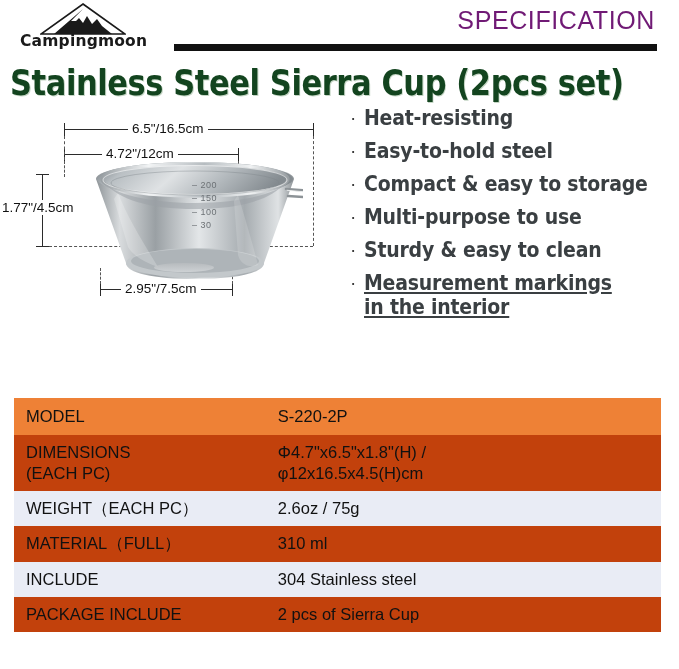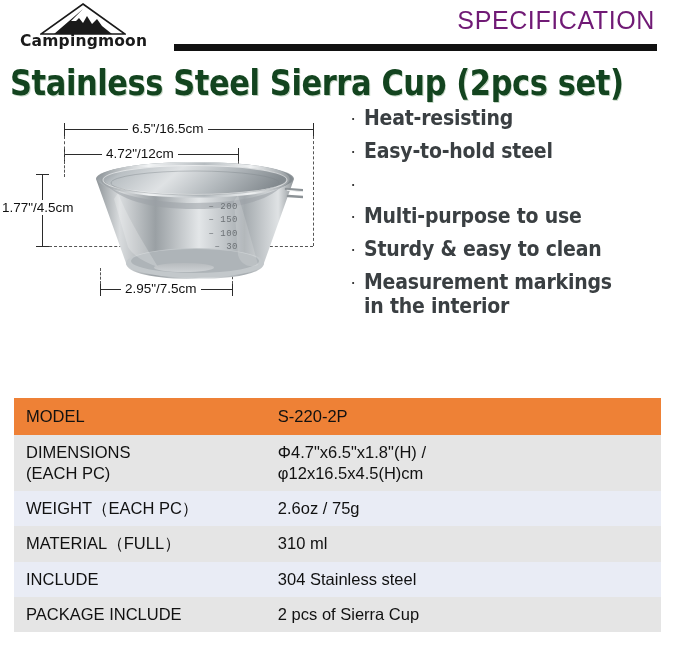--- a/index.html
+++ b/index.html
@@ -123,27 +123,27 @@
   .cup {
     position: absolute;
     left: 88px;
     top: 57px;
     width: 215px;
     height: 130px;
   }
   .marks {
     position: absolute;
     left: 104px;
-    top: 42px;
-    font-family: Liberation Mono, monospace;
+    top: 20px;
+    font-family: Liberation Sans, sans-serif;
     font-size: 9px;
     color: #6d7276;
     line-height: 13.5px;
     letter-spacing: 0.5px;
-    text-align: right;
+    text-align: left;
     width: 46px;
   }
   .brandstamp {
     position: absolute;
     left: 66px;
     top: 104px;
     width: 60px;
     height: 9px;
     border-radius: 50%;
     background: linear-gradient(180deg,#b9bdc0,#d8dbdd);
@@ -197,21 +197,21 @@
     vertical-align: top;
     line-height: 1.28;
   }
   .spec-table td.val { padding-left: 6px; }
   .row-head td {
     background: #ee8136;
     font-size: 16.5px;
     padding-top: 8px;
     padding-bottom: 8px;
   }
-  .row-a td { background: #e5e5e5; }
+  .row-a td { background: #c2410c; }
   .row-b td { background: #e9ecf5; }
   .cell-label { white-space: pre-line; }
   .cell-val { white-space: pre-line; }
 </style>
 </head>
 <body>
 
 <div class="header">
 
   <div class="logo">
@@ -335,32 +335,33 @@
     <div class="bullet">
       <span class="bullet-dot">·</span>
       <span class="bullet-text">Heat-resisting</span>
     </div>
     <div class="bullet">
       <span class="bullet-dot">·</span>
       <span class="bullet-text">Easy-to-hold steel</span>
     </div>
     <div class="bullet">
       <span class="bullet-dot">·</span>
+      <span class="bullet-text">Compact &amp; easy to storage</span>
     </div>
     <div class="bullet">
       <span class="bullet-dot">·</span>
       <span class="bullet-text">Multi-purpose to use</span>
     </div>
     <div class="bullet">
       <span class="bullet-dot">·</span>
       <span class="bullet-text">Sturdy &amp; easy to clean</span>
     </div>
     <div class="bullet">
       <span class="bullet-dot">·</span>
-      <span class="bullet-text" style="white-space:pre-line;">Measurement markings
+      <span class="bullet-text" style="white-space:pre-line;text-decoration:underline;">Measurement markings
 in the interior</span>
     </div>
   </div>
 </div>
 
 <table class="spec-table">
   <tbody>
     <tr class="row-head">
       <td style="width:38%;"><span class="cell-label">MODEL</span></td>
       <td class="val"><span class="cell-val">S-220-2P</span></td>

